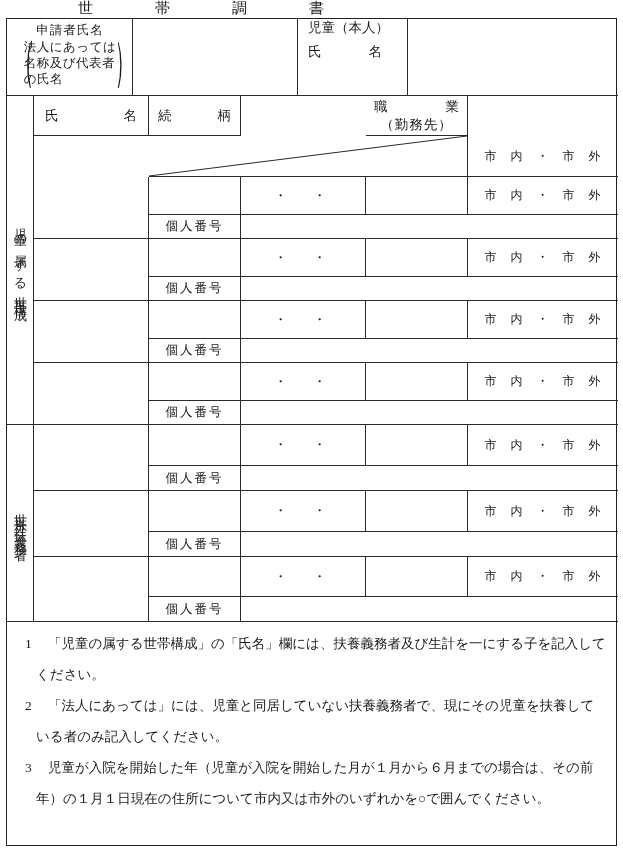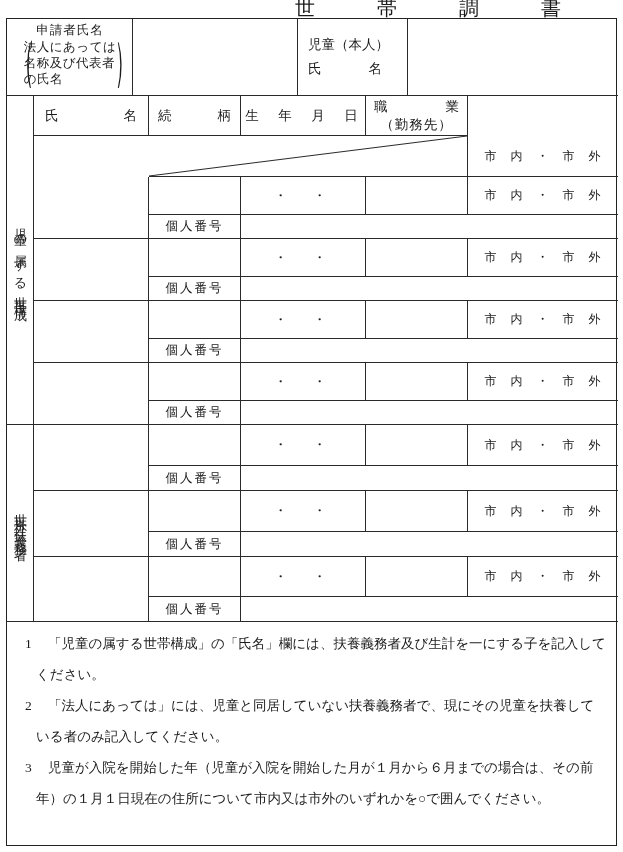--- a/index.html
+++ b/index.html
@@ -5,22 +5,22 @@
   * { margin:0; padding:0; box-sizing:border-box; }
   html,body { background:#fff; }
   body {
     width:623px; height:852px; position:relative;
     font-family:"Liberation Serif","DejaVu Serif",serif;
     color:#1b1b1b;
   }
   .page { position:absolute; inset:0; background:#fff; overflow:hidden; }
 
   .title {
-    position:absolute; top:0; left:8px; right:0; height:18px;
-    text-align:right; font-size:20px; line-height:17px;
+    position:absolute; top:0; left:16px; right:0; height:18px;
+    text-align:left; font-size:15px; line-height:17px;
     letter-spacing:62px; text-indent:62px; white-space:nowrap;
   }
 
   .form {
     position:absolute; left:6px; top:18px; width:611px; height:828px;
     border:1.5px solid #222; background:#fff;
   }
   .c { position:absolute; border-color:#2a2a2a; }
   .br { border-right:1px solid #2a2a2a; }
   .bb { border-bottom:1px solid #2a2a2a; }
@@ -29,21 +29,21 @@
 
   
   .app-label-cell { padding:3px 3px 2px 4px; font-size:12.5px; }
   .app-line1 { text-align:center; letter-spacing:1px; margin-bottom:0px; }
   .paren-row { display:flex; align-items:center; justify-content:center; }
   .bigparen { display:inline-block; font-size:15px; line-height:15px;
               transform:scale(1.25,3.55); transform-origin:center; width:8px;
               font-weight:400; }
   .corp-lines div { font-size:12.5px; line-height:16px; letter-spacing:0.5px; }
 
-  .child-label-cell { display:flex; flex-direction:column; justify-content:center;
+  .child-label-cell { display:flex; flex-direction:column; 
                       padding-left:10px; font-size:13.5px; }
   .child-l2 { display:flex; justify-content:space-between; width:74px; margin-top:6px; }
 
   
   .just { display:flex; align-items:center; justify-content:space-between; }
   .occ-cell { display:flex; flex-direction:column; justify-content:center; font-size:13.5px; }
   .occ-l1 { display:flex; justify-content:space-between; padding:0 8px; }
   .occ-l2 { text-align:center; letter-spacing:1px; }
 
   .vlabel { display:flex; align-items:center; justify-content:center;
@@ -101,21 +101,20 @@
     <div class="c br bb vlabel vl2" style="left:0;top:406px;width:27px;height:197px;">世帯外扶養義務者</div>
 
     <div class="c br bb just fs13" style="left:27px;top:77px;width:115px;height:40px;padding:0 11px;">
       <span>氏</span>
       <span>名</span>
     </div>
     <div class="c br bb just fs13" style="left:142px;top:77px;width:92px;height:40px;padding:0 9px;">
       <span>続</span>
       <span>柄</span>
     </div>
-    <div class="c br bb cent fs13" style="left:234px;top:77px;width:125px;height:40px;letter-spacing:3px;">生　年　月　日</div>
     <div class="c br bb occ-cell" style="left:359px;top:77px;width:102px;height:40px;">
       <div class="occ-l1">
         <span>職</span>
         <span>業</span>
       </div>
       <div class="occ-l2">（勤務先）</div>
     </div>
 
     <div class="c br bb" style="left:142px;top:117px;width:319px;height:41px;">
       <svg class="diag-svg" viewBox="0 0 100 100" preserveAspectRatio="none">

